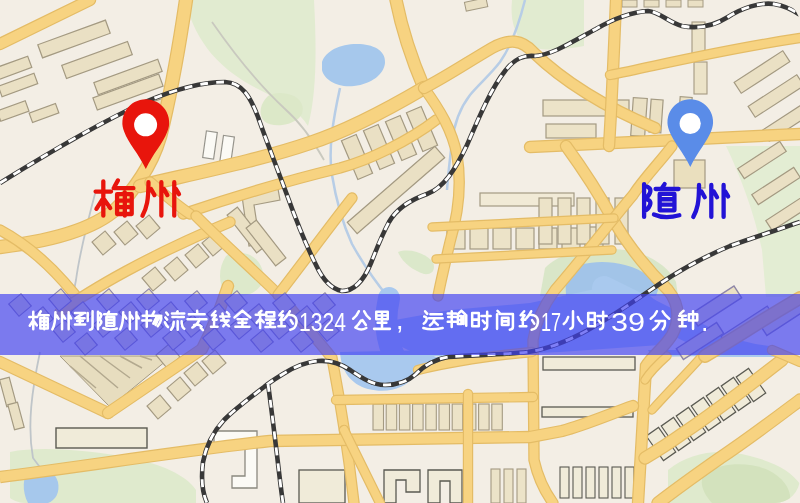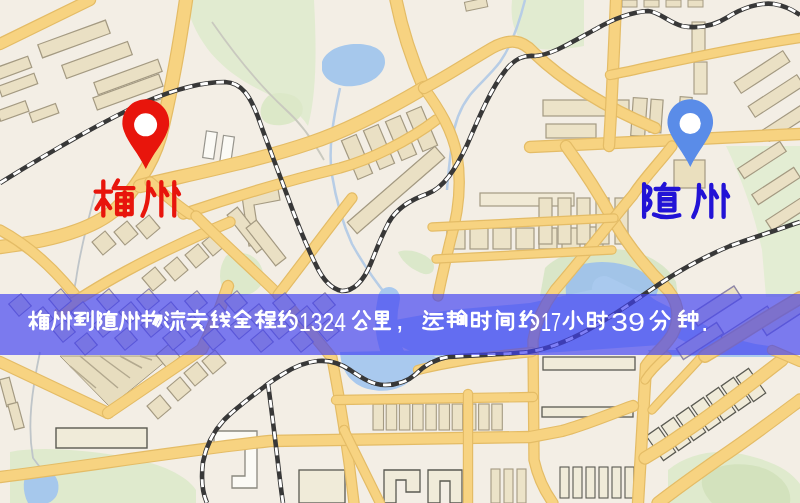--- a/index.html
+++ b/index.html
@@ -1,16 +1,16 @@
 <!DOCTYPE html>
 <html><head>
 <meta charset="utf-8">
 <style>
 html,body{margin:0;padding:0;background:#f3eee5;font-family:"Liberation Sans",sans-serif;}
-#wrap{position:relative;width:800px;height:503px;overflow:hidden;}
+#wrap{position:relative;width:800px;height:503px;overflow:hidden;border-radius:25px;}
 svg{display:block;}
 </style>
 </head>
 <body>
 <div id="wrap">
 <svg width="800" height="503" viewBox="0 0 800 503">
 <defs>
 <g id="c-mei" fill="none" stroke="currentColor" stroke-linecap="round" stroke-linejoin="round">
 <path d="M24,10 V90 M6,34 H42 M22,52 L8,74 M26,52 L40,72 M58,8 L50,22 M48,26 H94 M56,40 H90 V86 H56 Z M56,55 H90 M56,70 H90 M74,36 V90"></path>
 </g>

